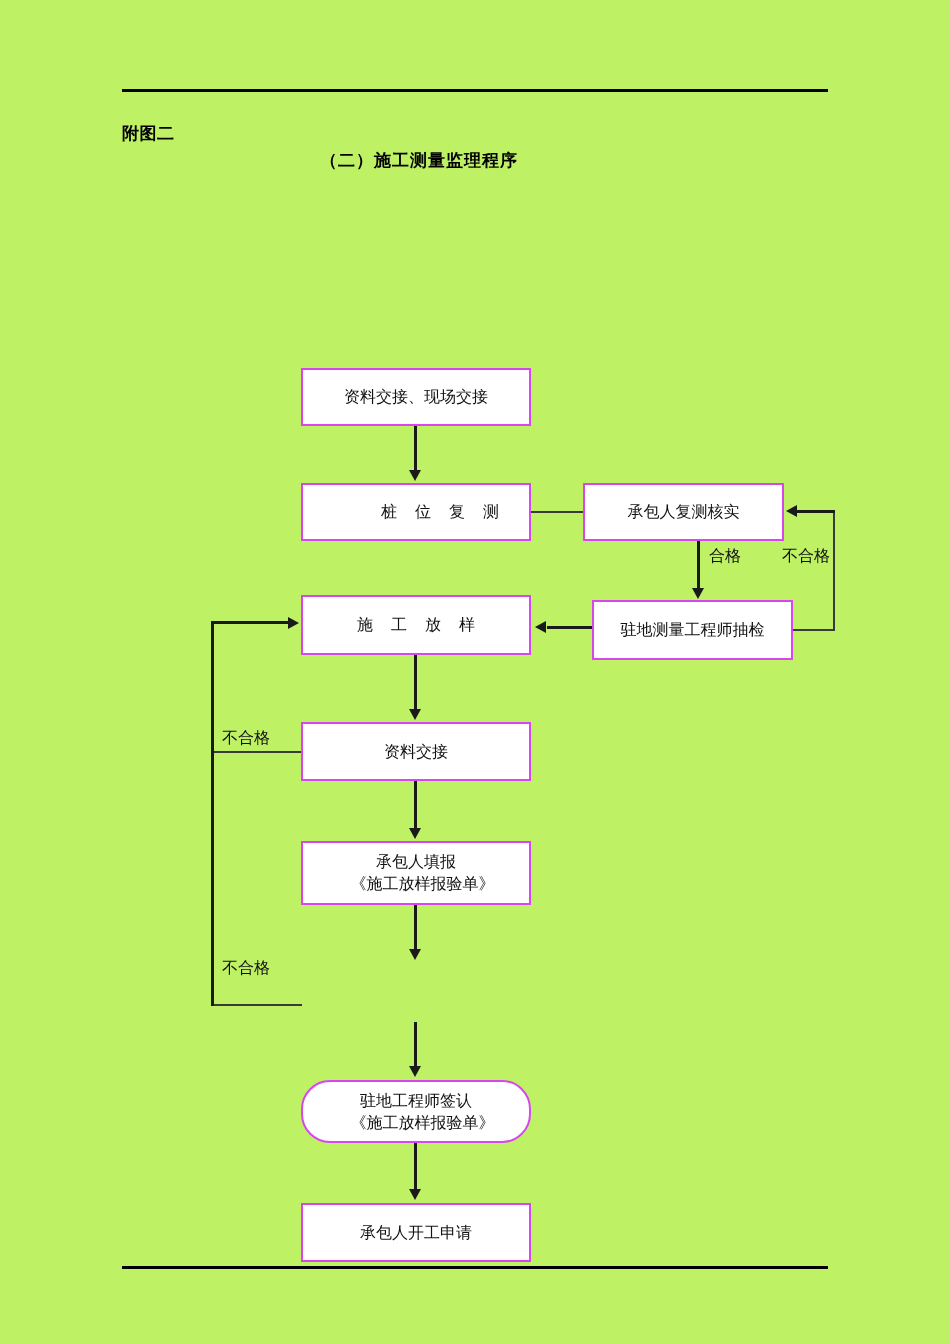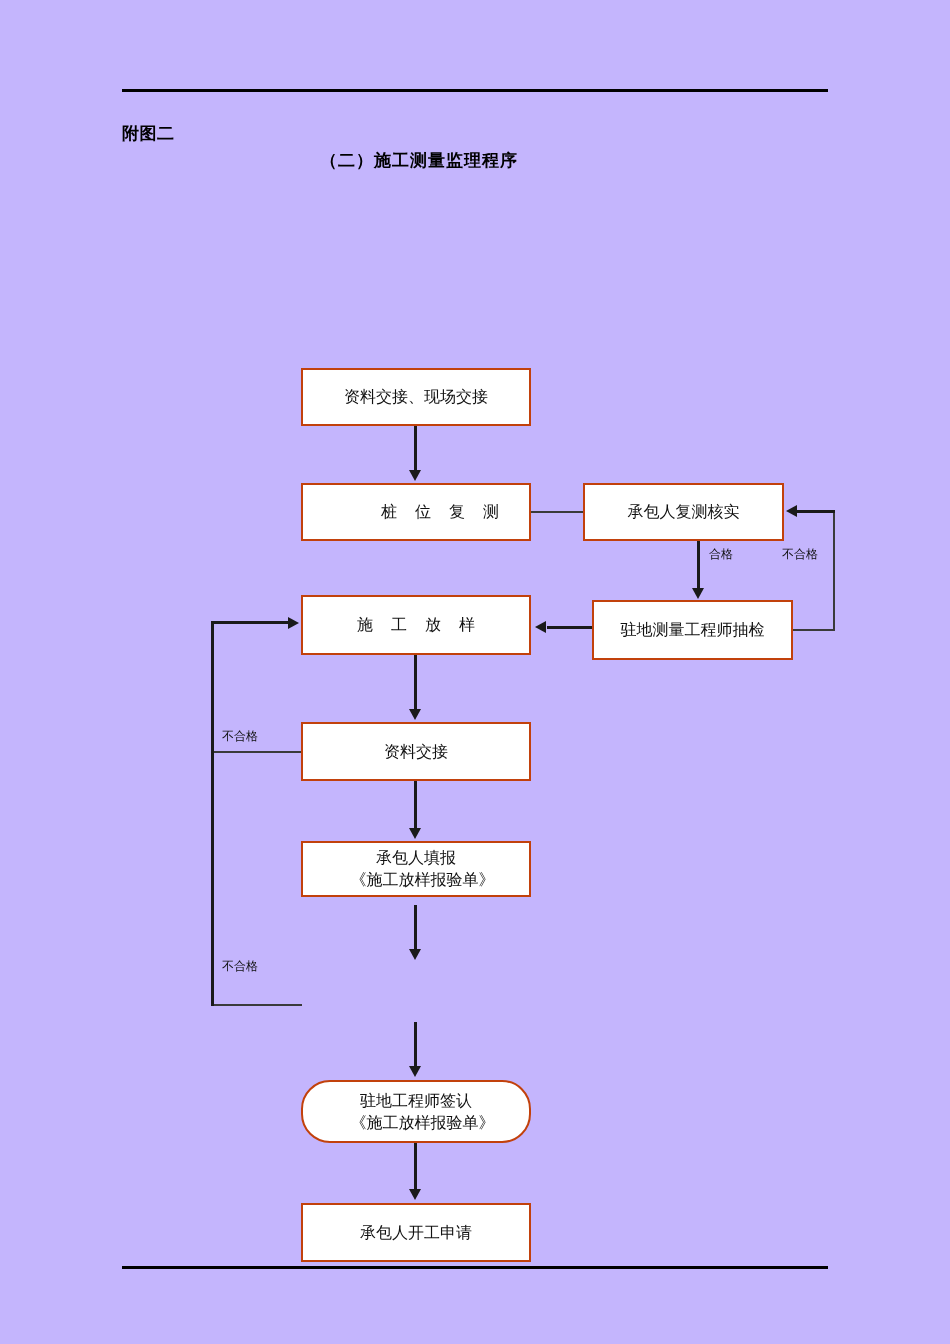--- a/index.html
+++ b/index.html
@@ -9,21 +9,21 @@
     background: #ffffff;
   }
   body {
     font-family: "Liberation Serif", "DejaVu Serif", serif;
     color: #000000;
   }
   #page {
     position: relative;
     width: 950px;
     height: 1344px;
-    background: #c4b5fd;
+    background: #bef264;
     overflow: hidden;
   }
 
   
   .rule {
     position: absolute;
     background: #000000;
   }
   .rule-top {
     left: 122px;
@@ -57,21 +57,21 @@
     font-size: 17px;
     font-weight: bold;
     letter-spacing: 1px;
     white-space: nowrap;
   }
 
   
   .node {
     position: absolute;
     box-sizing: border-box;
-    border: 2px solid #c2410c;
+    border: 2px solid #d946ef;
     background: #ffffff;
     display: flex;
     flex-direction: column;
     align-items: center;
     justify-content: center;
     text-align: center;
     font-family: "Liberation Serif", "DejaVu Serif", serif;
     font-size: 16px;
     line-height: 1.35;
     color: #111111;
@@ -114,21 +114,21 @@
   .arrow-right {
     border-top: 6px solid transparent;
     border-bottom: 6px solid transparent;
     border-left: 11px solid #1a1a1a;
   }
 
   
   .edge-label {
     position: absolute;
     font-family: "Liberation Serif", "DejaVu Serif", serif;
-    font-size: 12px;
+    font-size: 16px;
     color: #111111;
     white-space: nowrap;
     background: transparent;
     z-index: 4;
   }
 </style>
 </head>
 <body>
 
 <div id="page">
@@ -180,21 +180,21 @@
   <div class="conn" style="left:414px; top:655px; width:3px; height:54px;"></div>
   <div class="arrow arrow-down" style="left:409px; top:709px;"></div>
 
   <div class="node" style="left:301px; top:722px; width:230px; height:59px;">
     <span>资料交接</span>
   </div>
 
   <div class="conn" style="left:414px; top:781px; width:3px; height:48px;"></div>
   <div class="arrow arrow-down" style="left:409px; top:828px;"></div>
 
-  <div class="node" style="left:301px; top:841px; width:230px; height:56px;">
+  <div class="node" style="left:301px; top:841px; width:230px; height:64px;">
     <span>承包人填报</span>
     <span class="line2">《施工放样报验单》</span>
   </div>
 
   <div class="conn" style="left:414px; top:905px; width:3px; height:45px;"></div>
   <div class="arrow arrow-down" style="left:409px; top:949px;"></div>
 
 
   <div class="conn thin" style="left:211px; top:751px; width:91px; height:2px;"></div>
 

